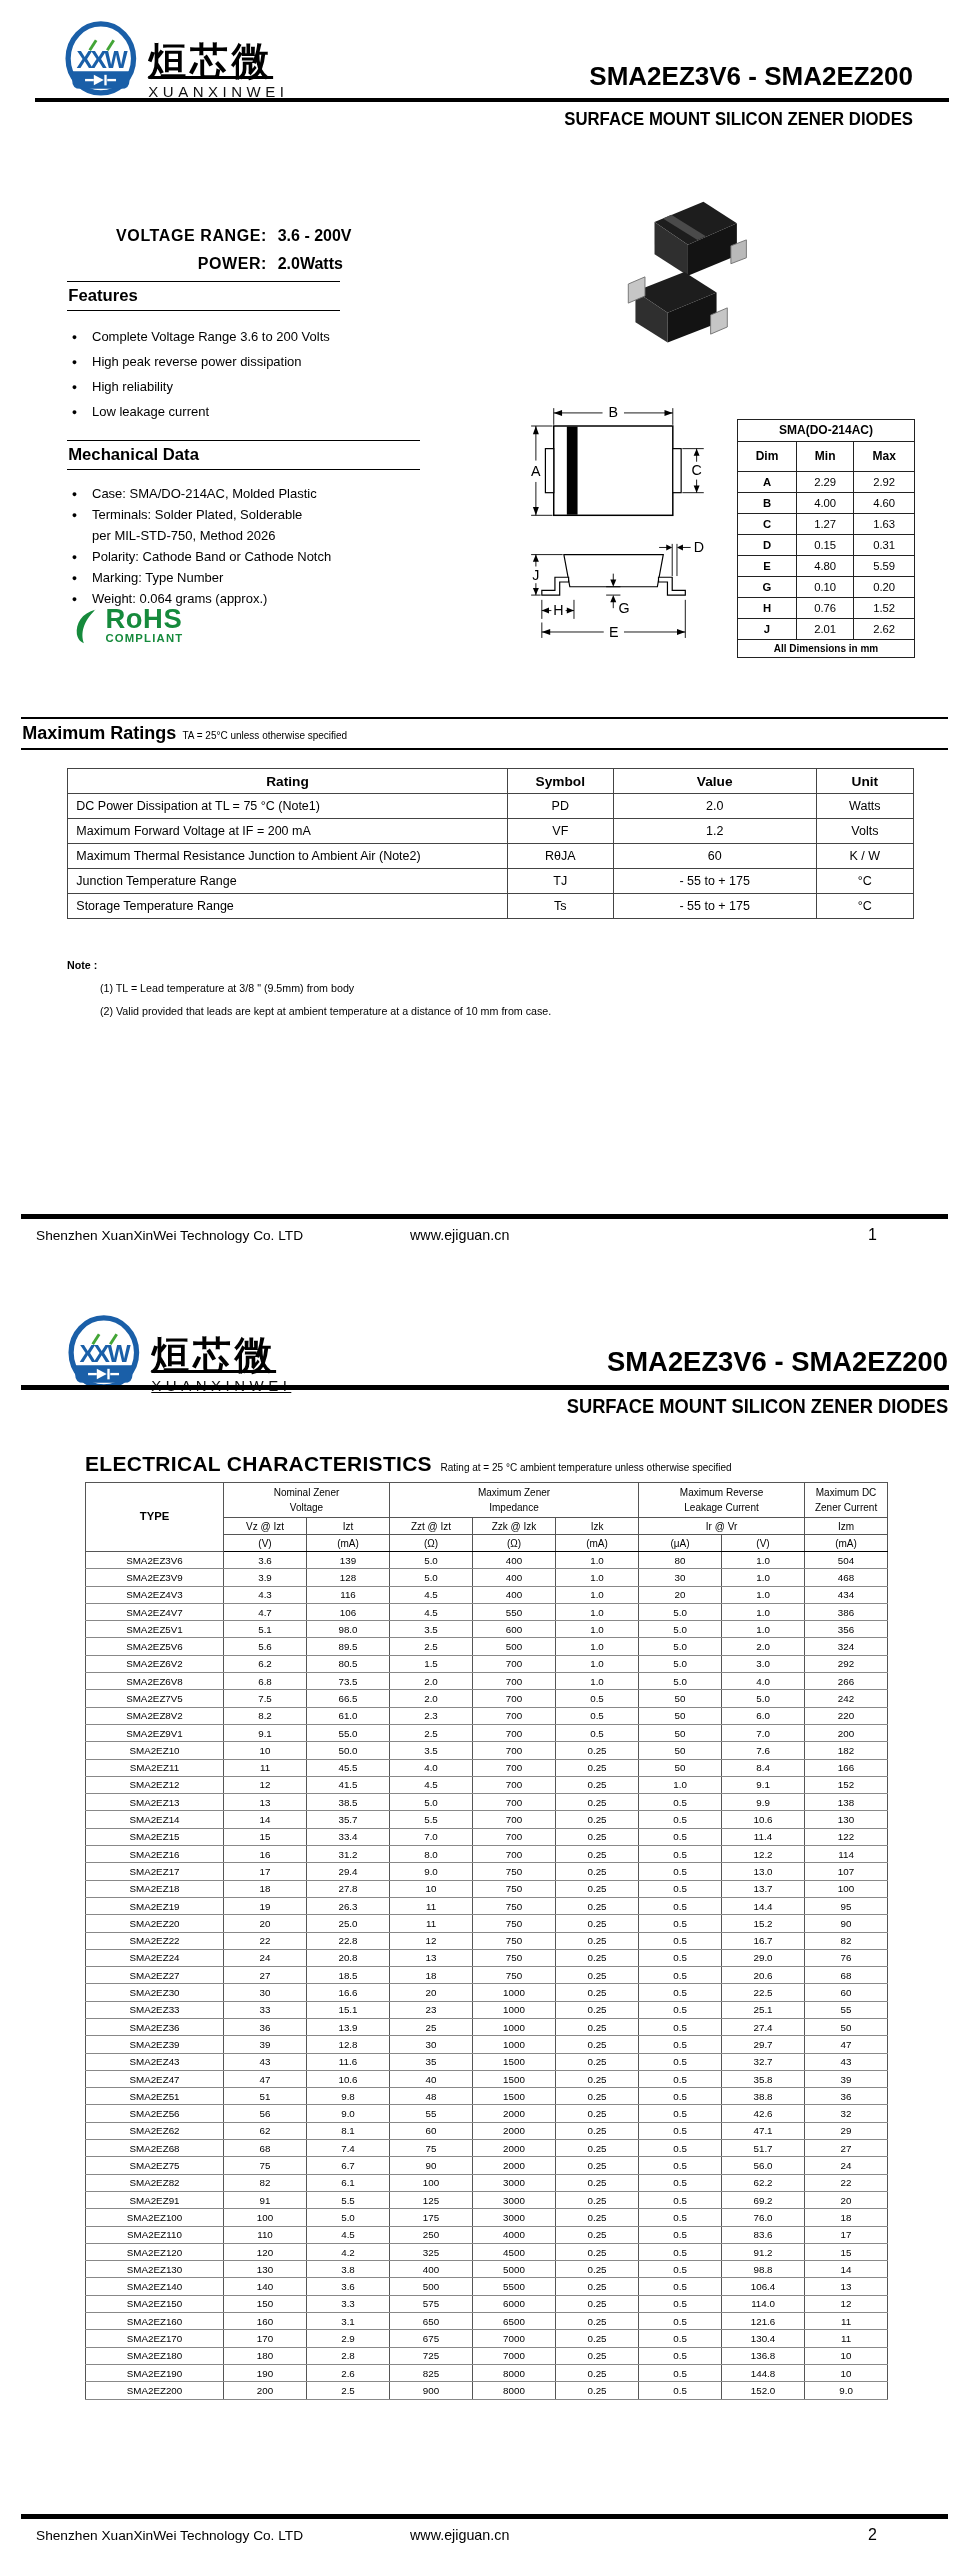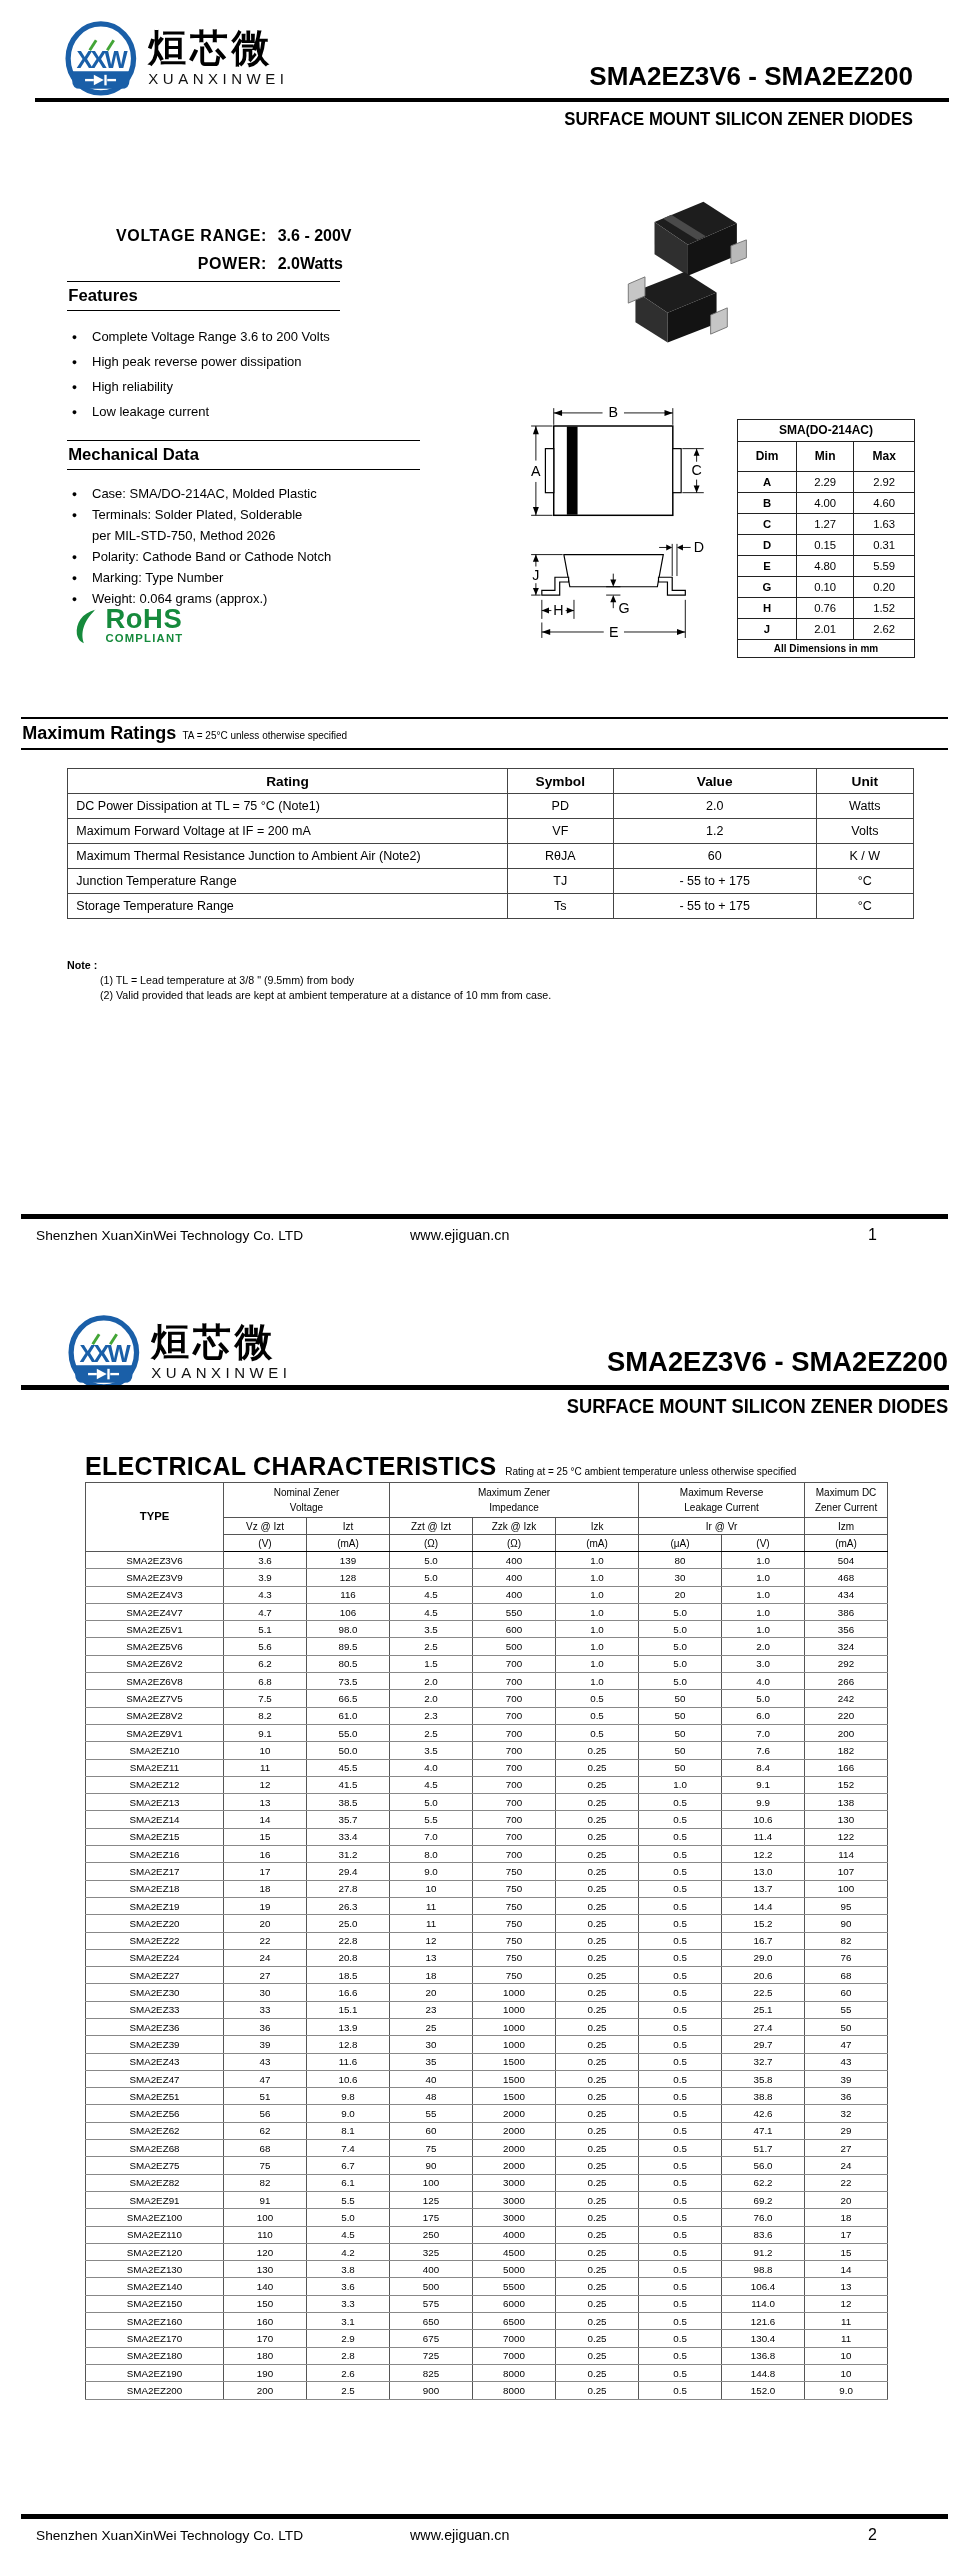--- a/index.html
+++ b/index.html
@@ -4,21 +4,21 @@
 <style>
   * { box-sizing: border-box; margin: 0; padding: 0; }
   body {
     width: 970px; height: 2576px; margin: 0; background: #ffffff;
     font-family: "Liberation Sans", sans-serif; color: #000;
   }
   .page { position: relative; width: 970px; height: 1288px; background: #fff; overflow: hidden; }
   .abs { position: absolute; }
 
   
-  .logo-block { display: flex; align-items: flex-start; gap: 8.3px; }
+  .logo-block { display: flex; align-items: flex-end; gap: 8.3px; text-decoration: underline; }
   .logo-mark { width: 76px; height: 79px; }
   .logo-text { padding-top: 6px; }
   .logo-cn { font-size: 38px; font-weight: bold; letter-spacing: 3.6px; line-height: 43px; color: #000; }
   .logo-en { font-size: 15px; letter-spacing: 4.5px; color: #111; margin-top: 0; }
 
   
   .doc-title { font-size: 26px; font-weight: bold; letter-spacing: 0px; white-space: nowrap; }
   .doc-title.p2 { font-size: 27.4px; }
   .thick-rule { background: #000; }
   .doc-subtitle { font-size: 18px; font-weight: bold; white-space: nowrap; transform: scaleX(0.93); transform-origin: right center; }
@@ -59,29 +59,29 @@
   .mr-heading { font-size: 18px; font-weight: bold; }
   .mr-cond { font-size: 10px; font-weight: normal; margin-left: 3.6px; }
   table.ratings { border-collapse: collapse; width: 847px; border: 1.8px solid #222; table-layout: fixed; }
   table.ratings th, table.ratings td { border: 1.2px solid #444; height: 25px; text-align: center; }
   table.ratings th { font-size: 13.7px; font-weight: bold; }
   table.ratings td { font-size: 12.5px; }
   table.ratings td.rating { text-align: left; padding-left: 8.3px; }
   col.c-rating { width: 52%; } col.c-symbol { width: 12.5%; } col.c-value { width: 24%; } col.c-unit { width: 11.5%; }
 
   .note-label { font-size: 10.7px; font-weight: bold; }
-  .note-item { font-size: 10.7px; margin-left: 33px; margin-top: 3px; }
+  .note-item { font-size: 10.7px; margin-left: 33px; margin-top: 11px; }
 
   
   .footer-company { font-size: 13.7px; }
   .footer-site { font-size: 14.3px; }
   .footer-page { font-size: 16px; }
 
   
-  .elec-heading { font-size: 25px; font-weight: bold; letter-spacing: 0.3px; }
+  .elec-heading { font-size: 21px; font-weight: bold; letter-spacing: 0.3px; }
   .elec-cond { font-size: 10px; font-weight: normal; margin-left: 6px; }
   table.elec { border-collapse: collapse; width: 803px; border: 1.2px solid #000; table-layout: fixed; }
   table.elec th, table.elec td { border: 0.6px solid #555; text-align: center; font-weight: normal; padding: 0; }
   table.elec thead th { font-size: 10px; }
   table.elec thead tr.h1 th { height: 35px; white-space: pre-line; line-height: 15px; }
   table.elec thead tr.h2 th { height: 17.3px; }
   table.elec thead tr.h3 th { height: 16.7px; border-bottom: 1.2px solid #000; }
   table.elec th.type-cell { font-weight: bold; font-size: 11.3px; }
   table.elec tbody td { height: 17.3px; font-size: 9.8px; border-top: 0.6px solid #888; border-bottom: 0.6px solid #888; }
   col.ec-type { width: 138px; } col.ec { width: 83px; }

